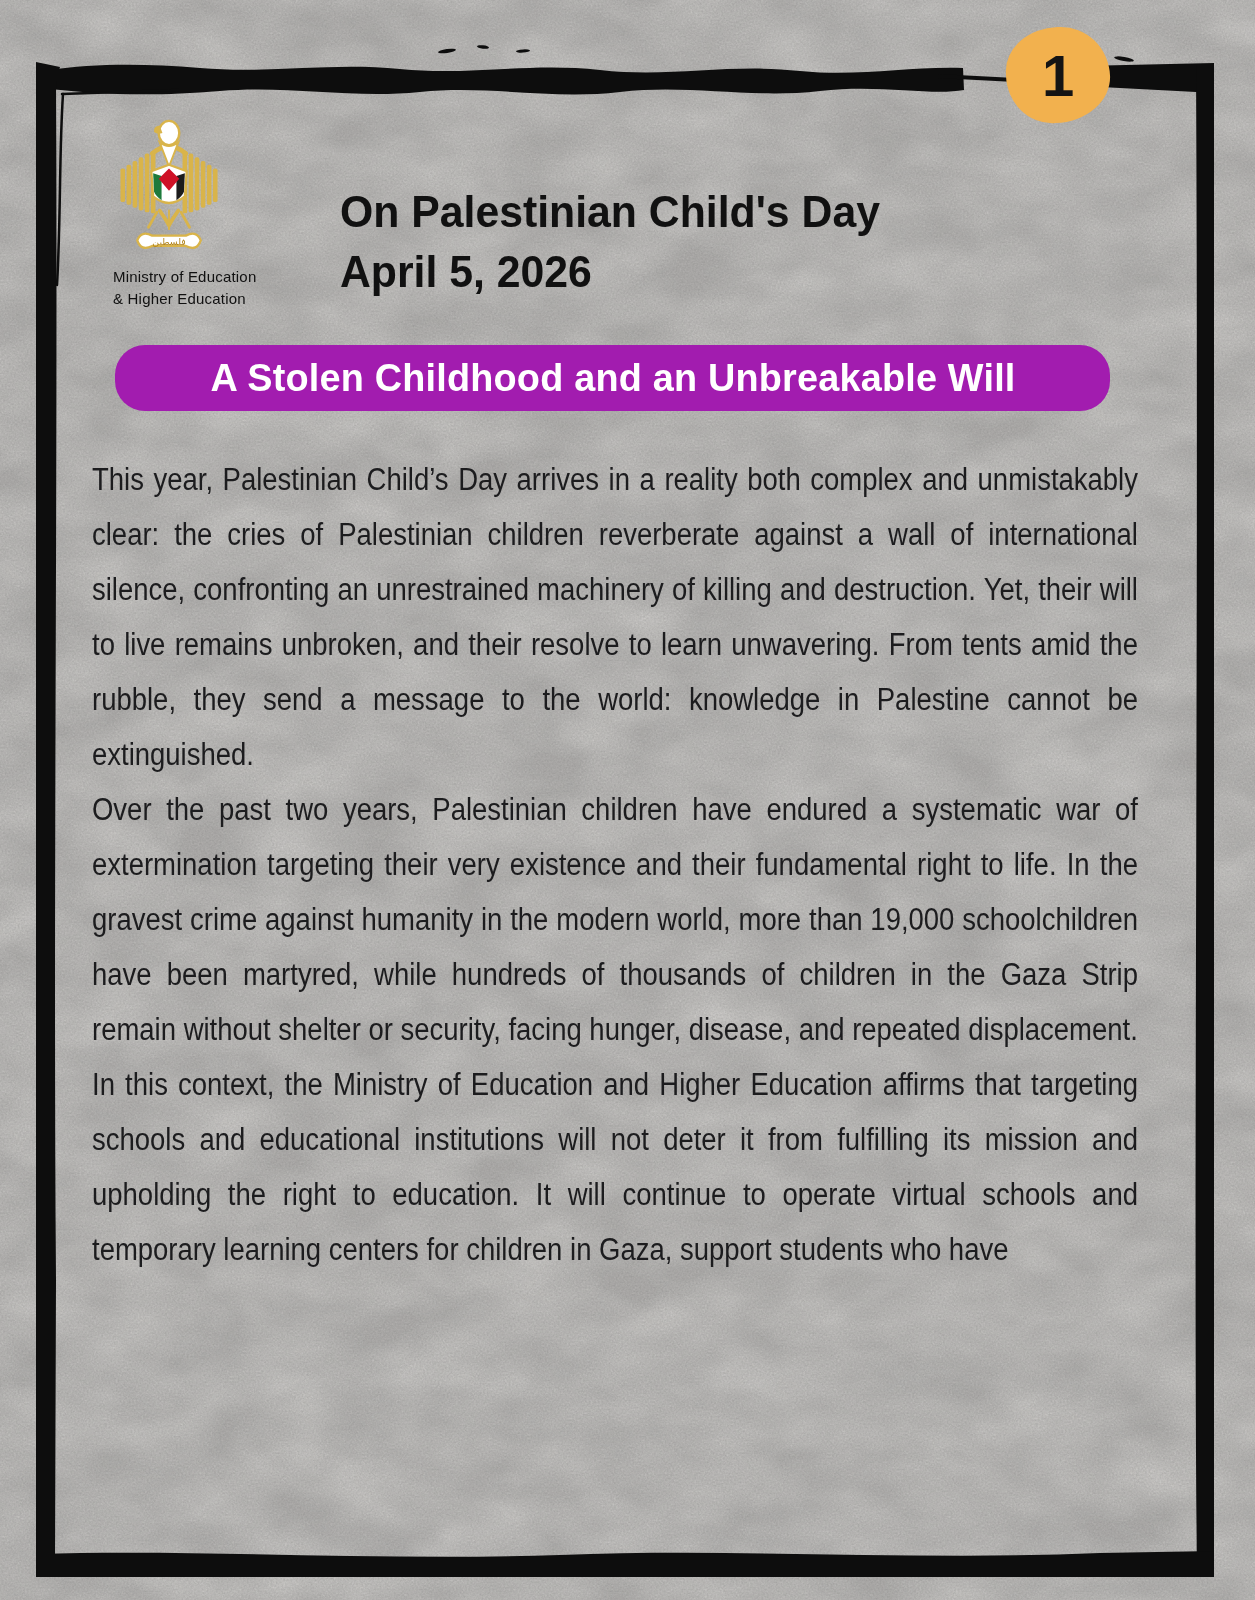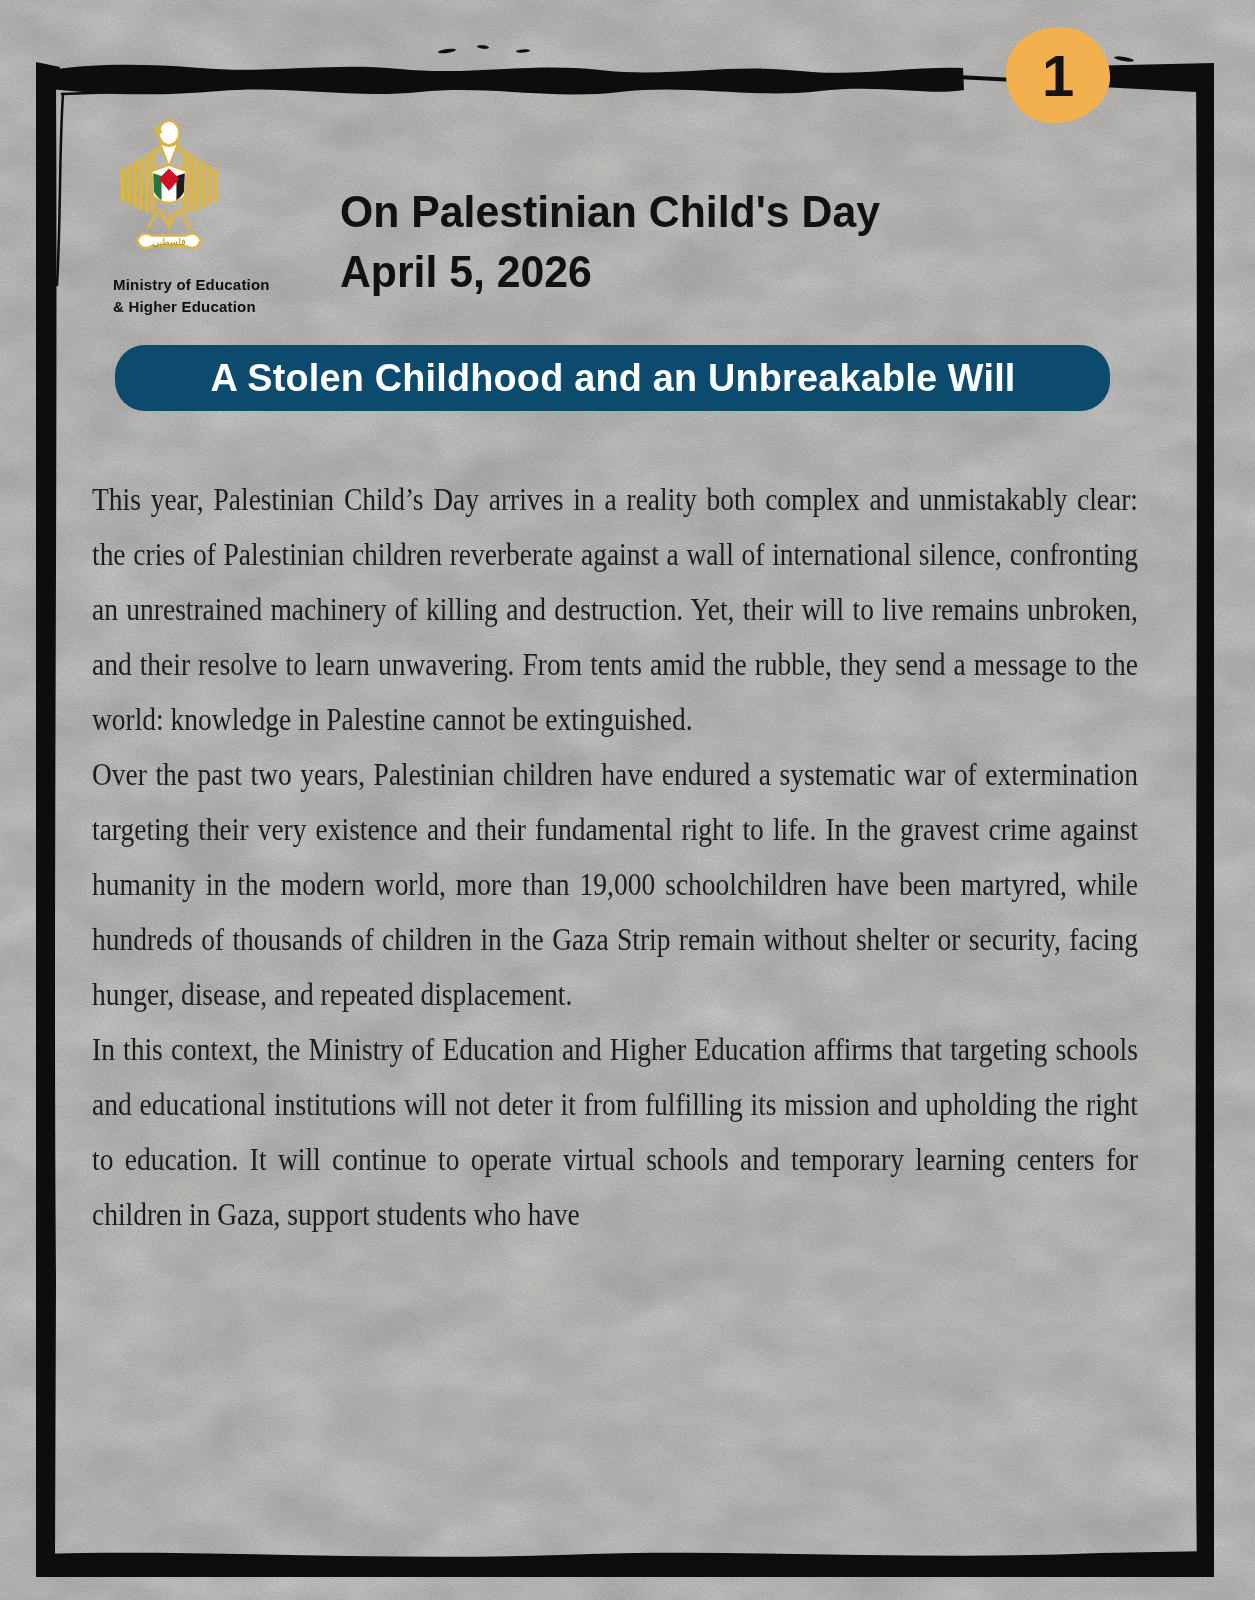--- a/index.html
+++ b/index.html
@@ -27,43 +27,42 @@
     transform: rotate(-2deg);
   }
   .badge span {
     font-size: 58px; font-weight: 700; color: #141414; transform: rotate(2deg);
   }
   .logo {
     position: absolute; left: 113px; top: 116px; width: 204px; z-index: 2;
     text-align: left;
   }
   .ministry {
-    margin-top: 8px;
-    font-size: 15px; font-weight: 700; line-height: 22px; color: #101010;
+    font-size: 15px; font-weight: 400; line-height: 22px; color: #101010;
     letter-spacing: 0.2px;
   }
   .title {
     position: absolute; left: 340px; top: 182px; z-index: 2;
     font-size: 45px; font-weight: 700; line-height: 60px; color: #111111;
     transform: scaleX(0.95); transform-origin: left top;
     white-space: nowrap;
   }
   .banner {
     position: absolute; left: 115px; top: 345px; z-index: 2;
     width: 995px; height: 66px;
-    background: #0c4a6e;
+    background: #a21caf;
     border-radius: 30px;
     display: flex; align-items: center; justify-content: center;
   }
   .banner span {
     color: #FFFFFF; font-size: 39px; font-weight: 700; letter-spacing: 0.2px;
     transform: scaleX(0.97);
   }
   .body-text {
-    position: absolute; left: 92px; top: 472px; width: 1046px; z-index: 2; font-family: Liberation Serif, serif;
+    position: absolute; left: 92px; top: 452px; width: 1046px; z-index: 2;
   }
   .condense {
     width: 1180px;
     transform: scaleX(0.8864); transform-origin: left top;
   }
   .condense p {
     font-size: 31px; line-height: 55px; color: #1C1C1E;
     text-align: justify;
   }
 </style>

